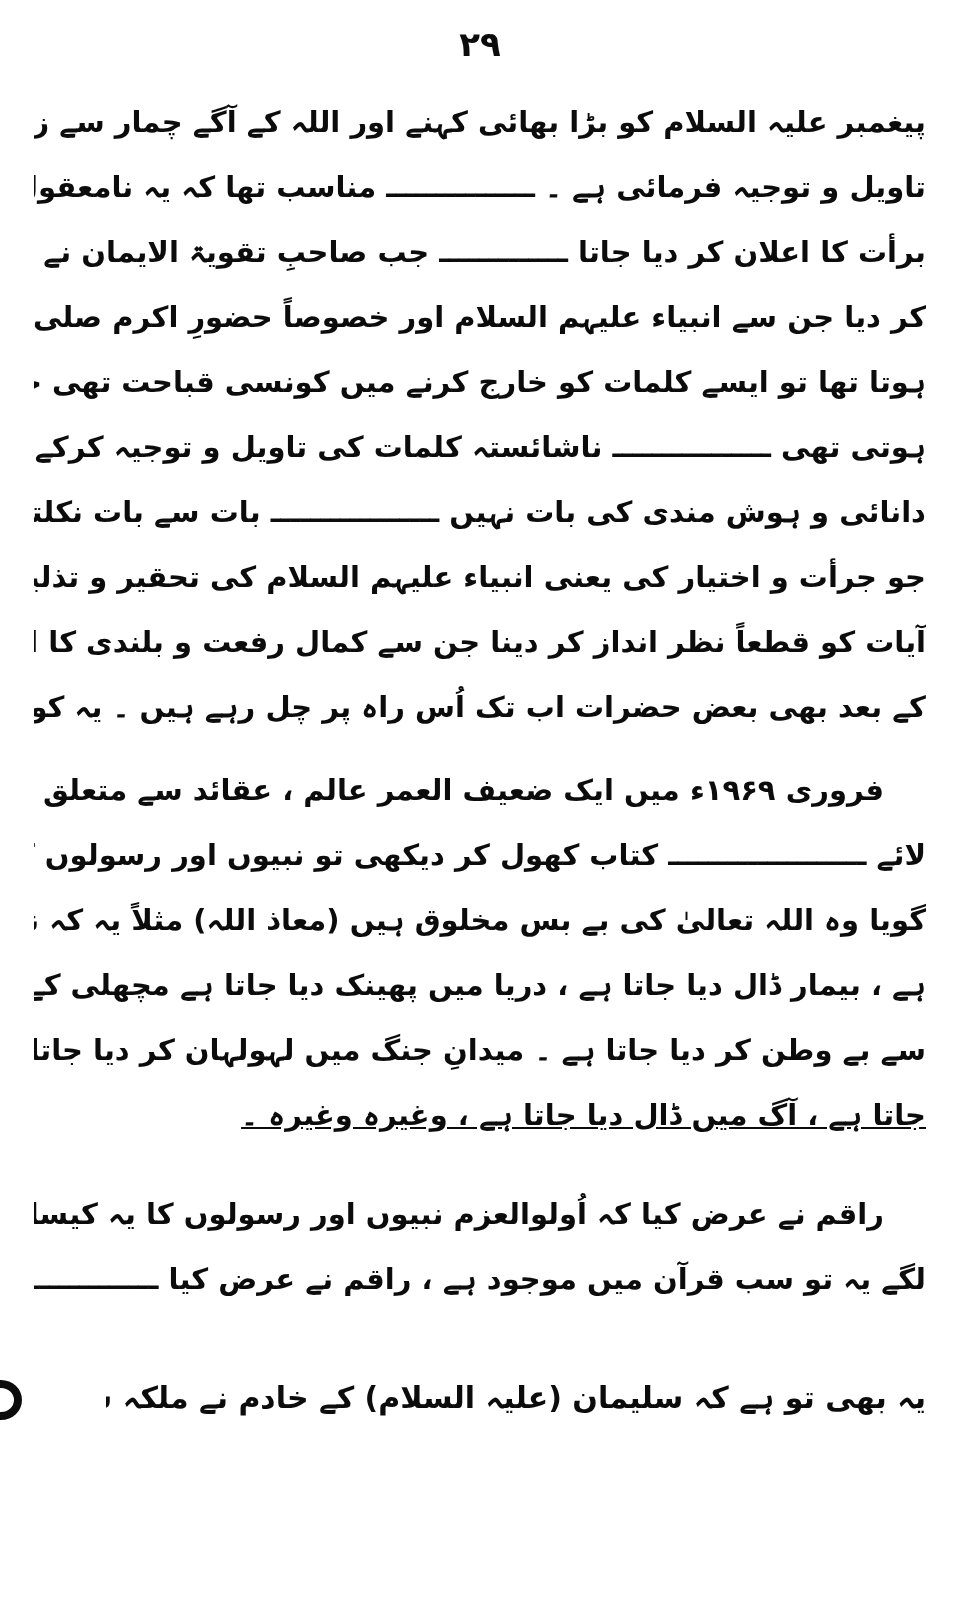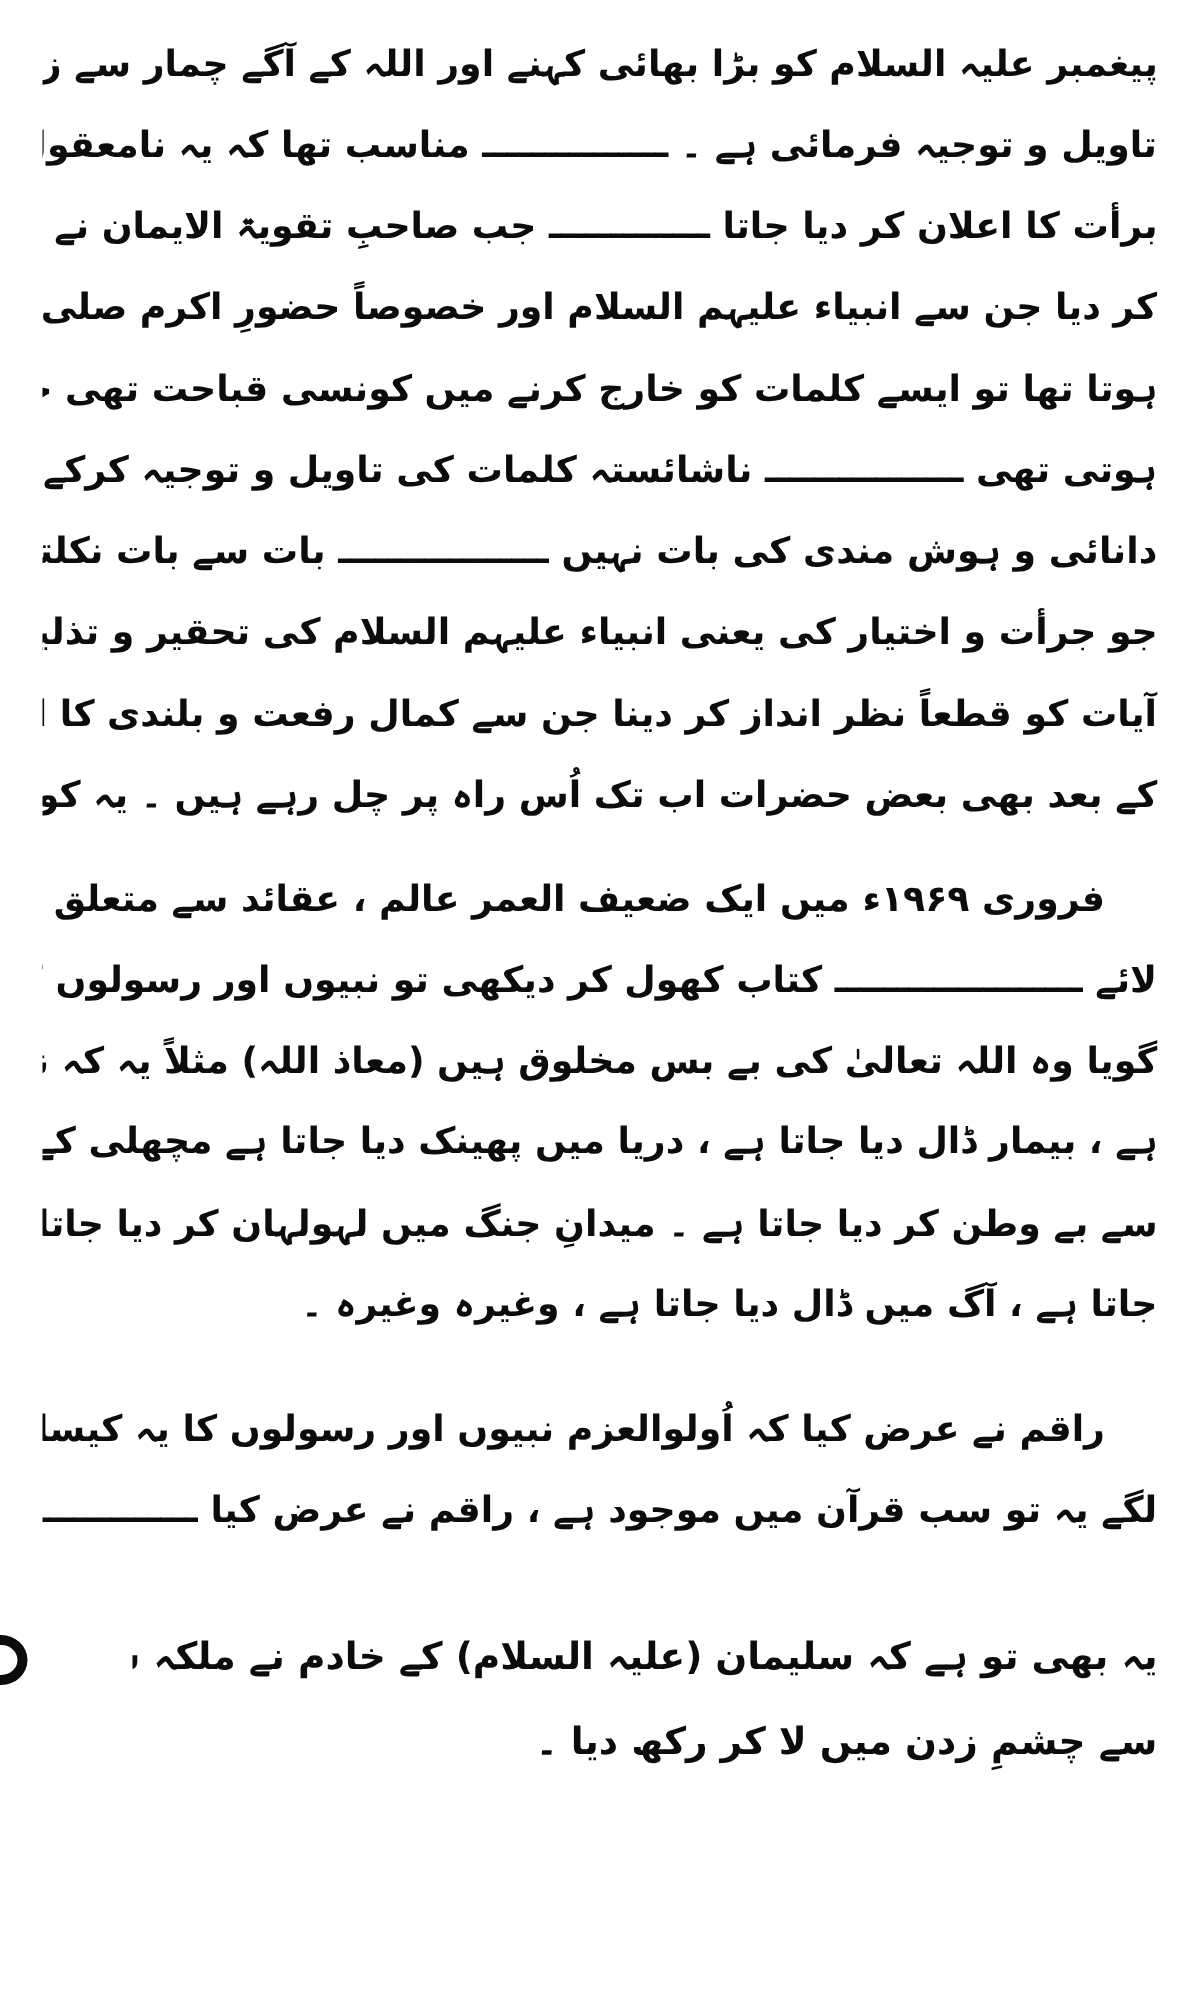--- a/index.html
+++ b/index.html
@@ -40,20 +40,21 @@
     line-height: 65px;
     height: 65px;
     white-space: nowrap;
     text-align: justify;
     text-align-last: justify;
     overflow: hidden;
   }
   .line.end {
     text-align: center;
     text-align-last: right;
+    text-decoration: underline;
   }
   .quote-para {
     margin-top: 52px;
     position: relative;
     padding-left: 72px;
   }
   .quote-para .line {
     font-size: 30px;
     line-height: 68px;
     height: 68px;
@@ -67,20 +68,21 @@
     border: 8px solid #0c0c0c;
     border-radius: 50%;
     display: inline-block;
   }
 </style>
 </head>
 <body>
 
 <div class="page">
 
+  <div class="page-number">۲۹</div>
 
   <div class="para para1">
     <div class="line">پیغمبر علیہ السلام کو بڑا بھائی کہنے اور اللہ کے آگے چمار سے زیادہ ذلیل کہنے اور اس قسم کے اور کلمات کی</div>
     <div class="line">تاویل و توجیہ فرمائی ہے ۔ ـــــــــــــــ مناسب تھا کہ یہ نامعقول جملے حذف کر دیئے جاتے اور ان سے</div>
     <div class="line">برأت کا اعلان کر دیا جاتا ـــــــــــــ جب صاحبِ تقویۃ الایمان نے ایسی آیات و احادیث کو نظر انداز</div>
     <div class="line">کر دیا جن سے انبیاء علیہم السلام اور خصوصاً حضورِ اکرم صلی اللہ علیہ وسلم کی عظمت و شوکت کا اندازہ</div>
     <div class="line">ہوتا تھا تو ایسے کلمات کو خارج کرنے میں کونسی قباحت تھی جن سے ان حضرات قدسیہ کی تحقیر و تذلیل</div>
     <div class="line">ہوتی تھی ــــــــــــــــ ناشائستہ کلمات کی تاویل و توجیہ کرکے اپنے ایمان کو خطرے میں ڈالنا ہرگز</div>
     <div class="line">دانائی و ہوش مندی کی بات نہیں ـــــــــــــــــ بات سے بات نکلتی ہے ، مولوی اسمٰعیل دہلوی نے</div>
     <div class="line">جو جرأت و اختیار کی یعنی انبیاء علیہم السلام کی تحقیر و تذلیل کے لئے آیاتِ قرآنیہ سے استدلال کرنا اور ایسی</div>
@@ -98,16 +100,15 @@
   </div>
 
   <div class="para para3 indent-first">
     <div class="line">راقم نے عرض کیا کہ اُولوالعزم نبیوں اور رسولوں کا یہ کیسا تعارف کرایا ہے؟ ــــــــ فرمانے</div>
     <div class="line">لگے یہ تو سب قرآن میں موجود ہے ، راقم نے عرض کیا ــــــــــــــ بے شک یہ سب کچھ قرآن میں ہے</div>
   </div>
 
   <div class="para quote-para">
     <span class="circle-marker"></span>
     <div class="line">یہ بھی تو ہے کہ سلیمان (علیہ السلام) کے خادم نے ملکہ سبا کا تخت سینکڑوں میل کی مسافت</div>
-    <div class="line end">سے چشمِ زدن میں لا کر رکھ دیا ۔</div>
   </div>
 
 </div>
 
 </body></html>

